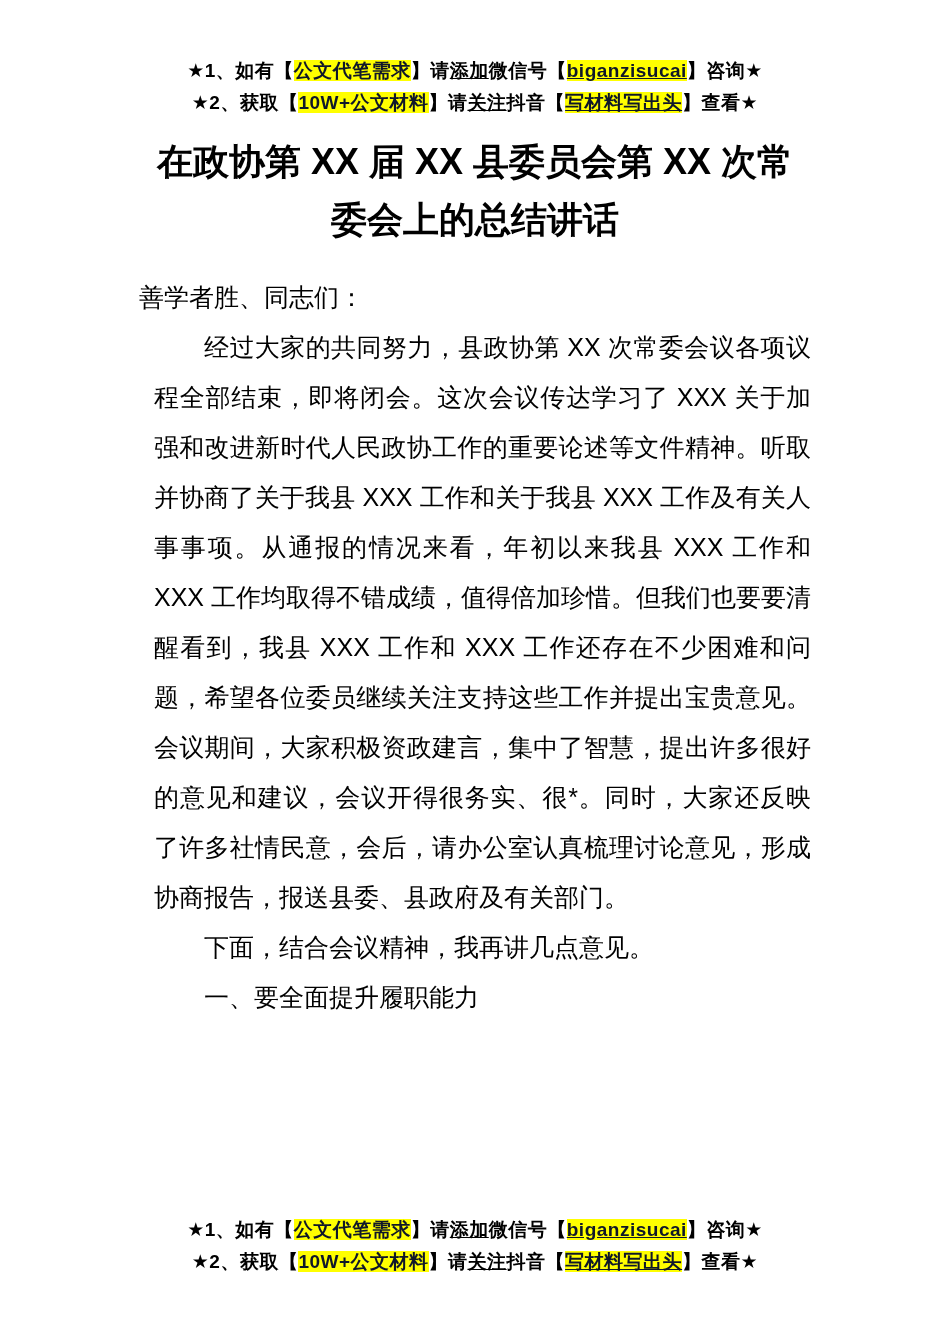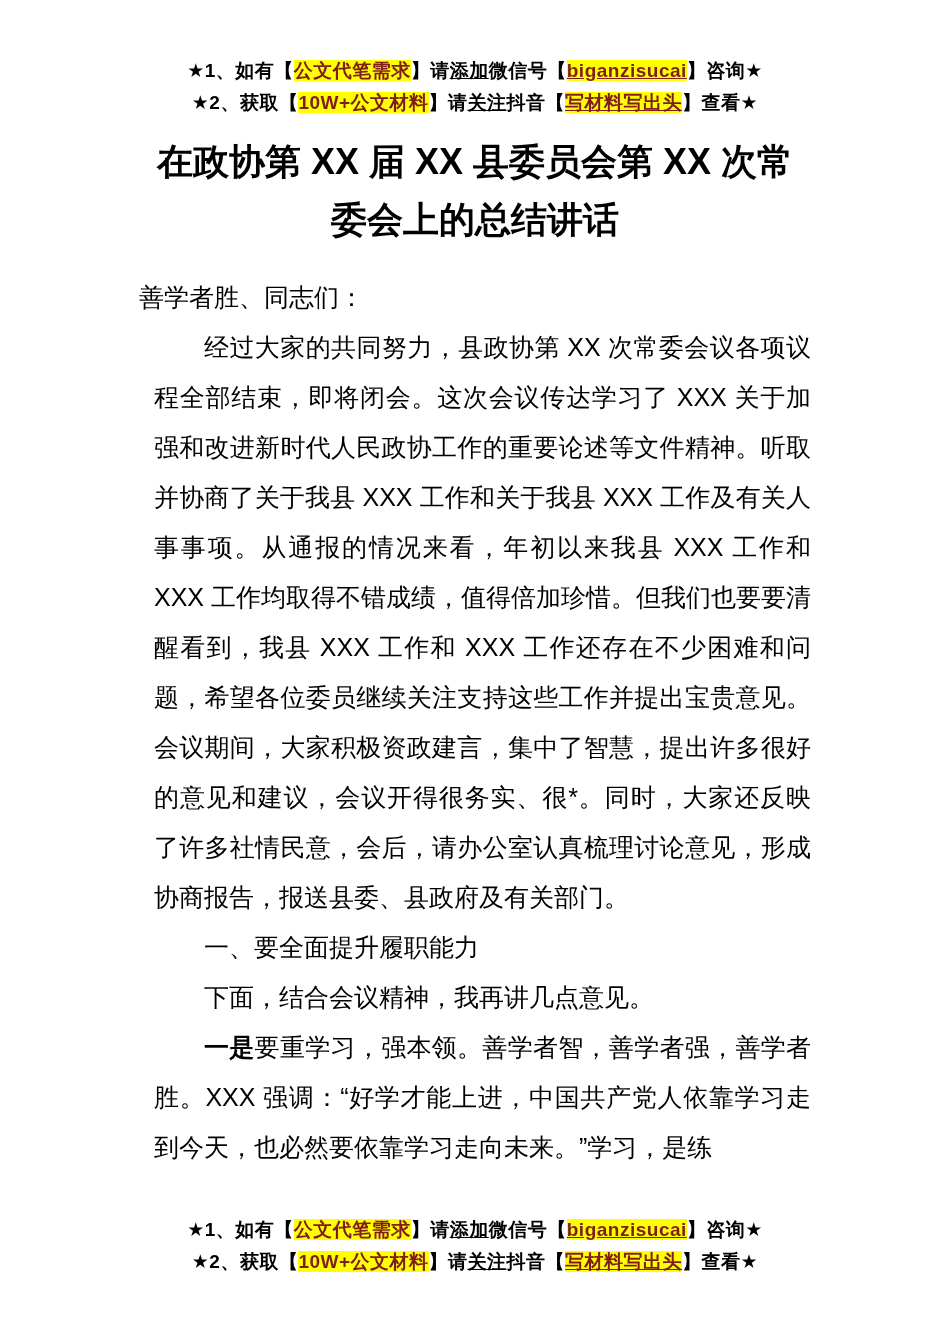--- a/index.html
+++ b/index.html
@@ -21,21 +21,21 @@
     width: 950px;
     text-align: center;
     font-size: 19px;
     font-weight: bold;
     line-height: 32px;
     letter-spacing: 0.5px;
   }
   .promo-header { top: 55px; }
   .promo-footer { top: 1214px; }
   .promo .hl { background: #ffff00; }
-  .promo .red { color: #7f1d1d; }
+  .promo .red { color: #0f172a; }
   .promo .u { text-decoration: underline; }
   
   .doc-title {
     position: absolute;
     top: 133px;
     left: 139px;
     width: 672px;
     text-align: center;
     font-size: 36px;
     font-weight: bold;
@@ -65,23 +65,22 @@
       <div><span>★2、获取【</span><span class="hl red">10W+公文材料</span><span>】请</span><span class="u">关注</span><span>抖音【</span><span class="hl red u">写材料写出头</span><span>】查看★</span></div>
     </div>
 
   <div class="doc-title">
     <div>在政协第 XX 届 XX 县委员会第 XX 次常委会上的总结讲话</div>
   </div>
 
   <div class="doc-body">
       <p class="salutation"><span>善学者胜、同志们：</span></p>
       <p class="indent"><span>经过大家的共同努力，县政协第 XX 次常委会议各项议程全部结束，即将闭会。这次会议传达学习了 XXX 关于加强和改进新时代人民政协工作的重要论述等文件精神。听取并协商了关于我县 XXX 工作和关于我县 XXX 工作及有关人事事项。从通报的情况来看，年初以来我县 XXX 工作和 XXX 工作均取得不错成绩，值得倍加珍惜。但我们也要要清醒看到，我县 XXX 工作和 XXX 工作还存在不少困难和问题，希望各位委员继续关注支持这些工作并提出宝贵意见。会议期间，大家积极资政建言，集中了智慧，提出许多很好的意见和建议，会议开得很务实、很*。同时，大家还反映了许多社情民意，会后，请办公室认真梳理讨论意见，形成协商报告，报送县委、县政府及有关部门。</span></p>
+      <p class="indent"><span>下面，结合会议精神，我再讲几点意见。</span></p>
       <p class="indent"><span>一、要全面提升履职能力</span></p>
-      <p class="indent"><span>下面，结合会议精神，我再讲几点意见。</span></p>
-      <p class="indent"><span class="bold">一是</span><span>要重学习，强本领。善学者智，善学者强，善学者胜。XXX 强调：“好学才能上进，中国共产党人依靠学习走到今天，也必然要依靠学习走向未来。”学习，是练</span></p>
     </div>
 
   <div class="promo promo-footer">
       <div><span>★1、如有【</span><span class="hl red">公文代笔需求</span><span>】请</span><span class="u">添加</span><span>微信号【</span><span class="hl red u">biganzisucai</span><span>】咨询★</span></div>
       <div><span>★2、获取【</span><span class="hl red">10W+公文材料</span><span>】请</span><span class="u">关注</span><span>抖音【</span><span class="hl red u">写材料写出头</span><span>】查看★</span></div>
     </div>
 
 </div>
 
 </body></html>

